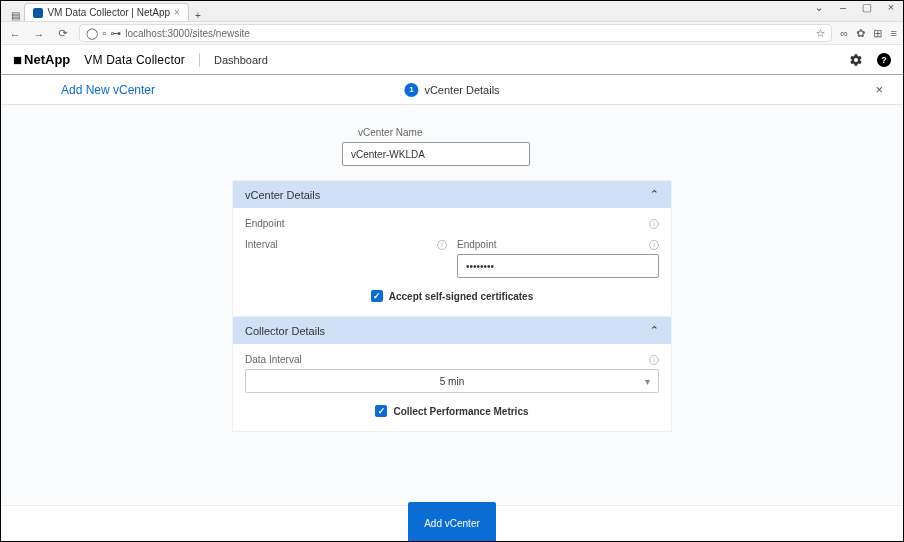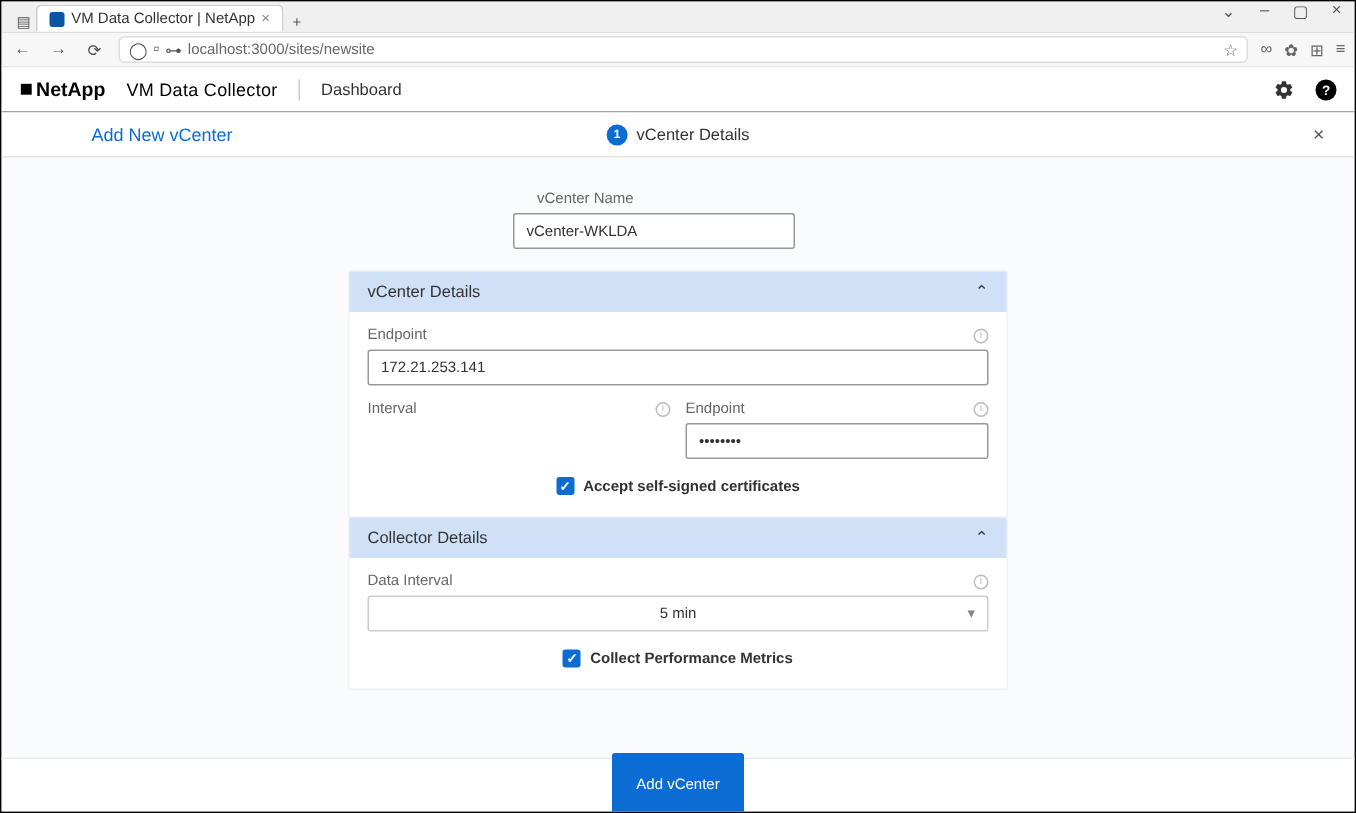--- a/index.html
+++ b/index.html
@@ -146,21 +146,20 @@
   <div class="panel">
     <div class="panel-head">
       <span>vCenter Details</span>
       <span class="chevron">⌃</span>
     </div>
     <div class="panel-body">
       <div class="field-label">
         <span>Endpoint</span>
         <span class="info-dot">i</span>
       </div>
-      <input class="text-input" value="172.21.253.141" style="">
 
       <div class="row2" style="margin-top:10px;">
         <div>
           <div class="field-label">
             <span>Interval</span>
             <span class="info-dot">i</span>
           </div>
         </div>
         <div>
           <div class="field-label">

